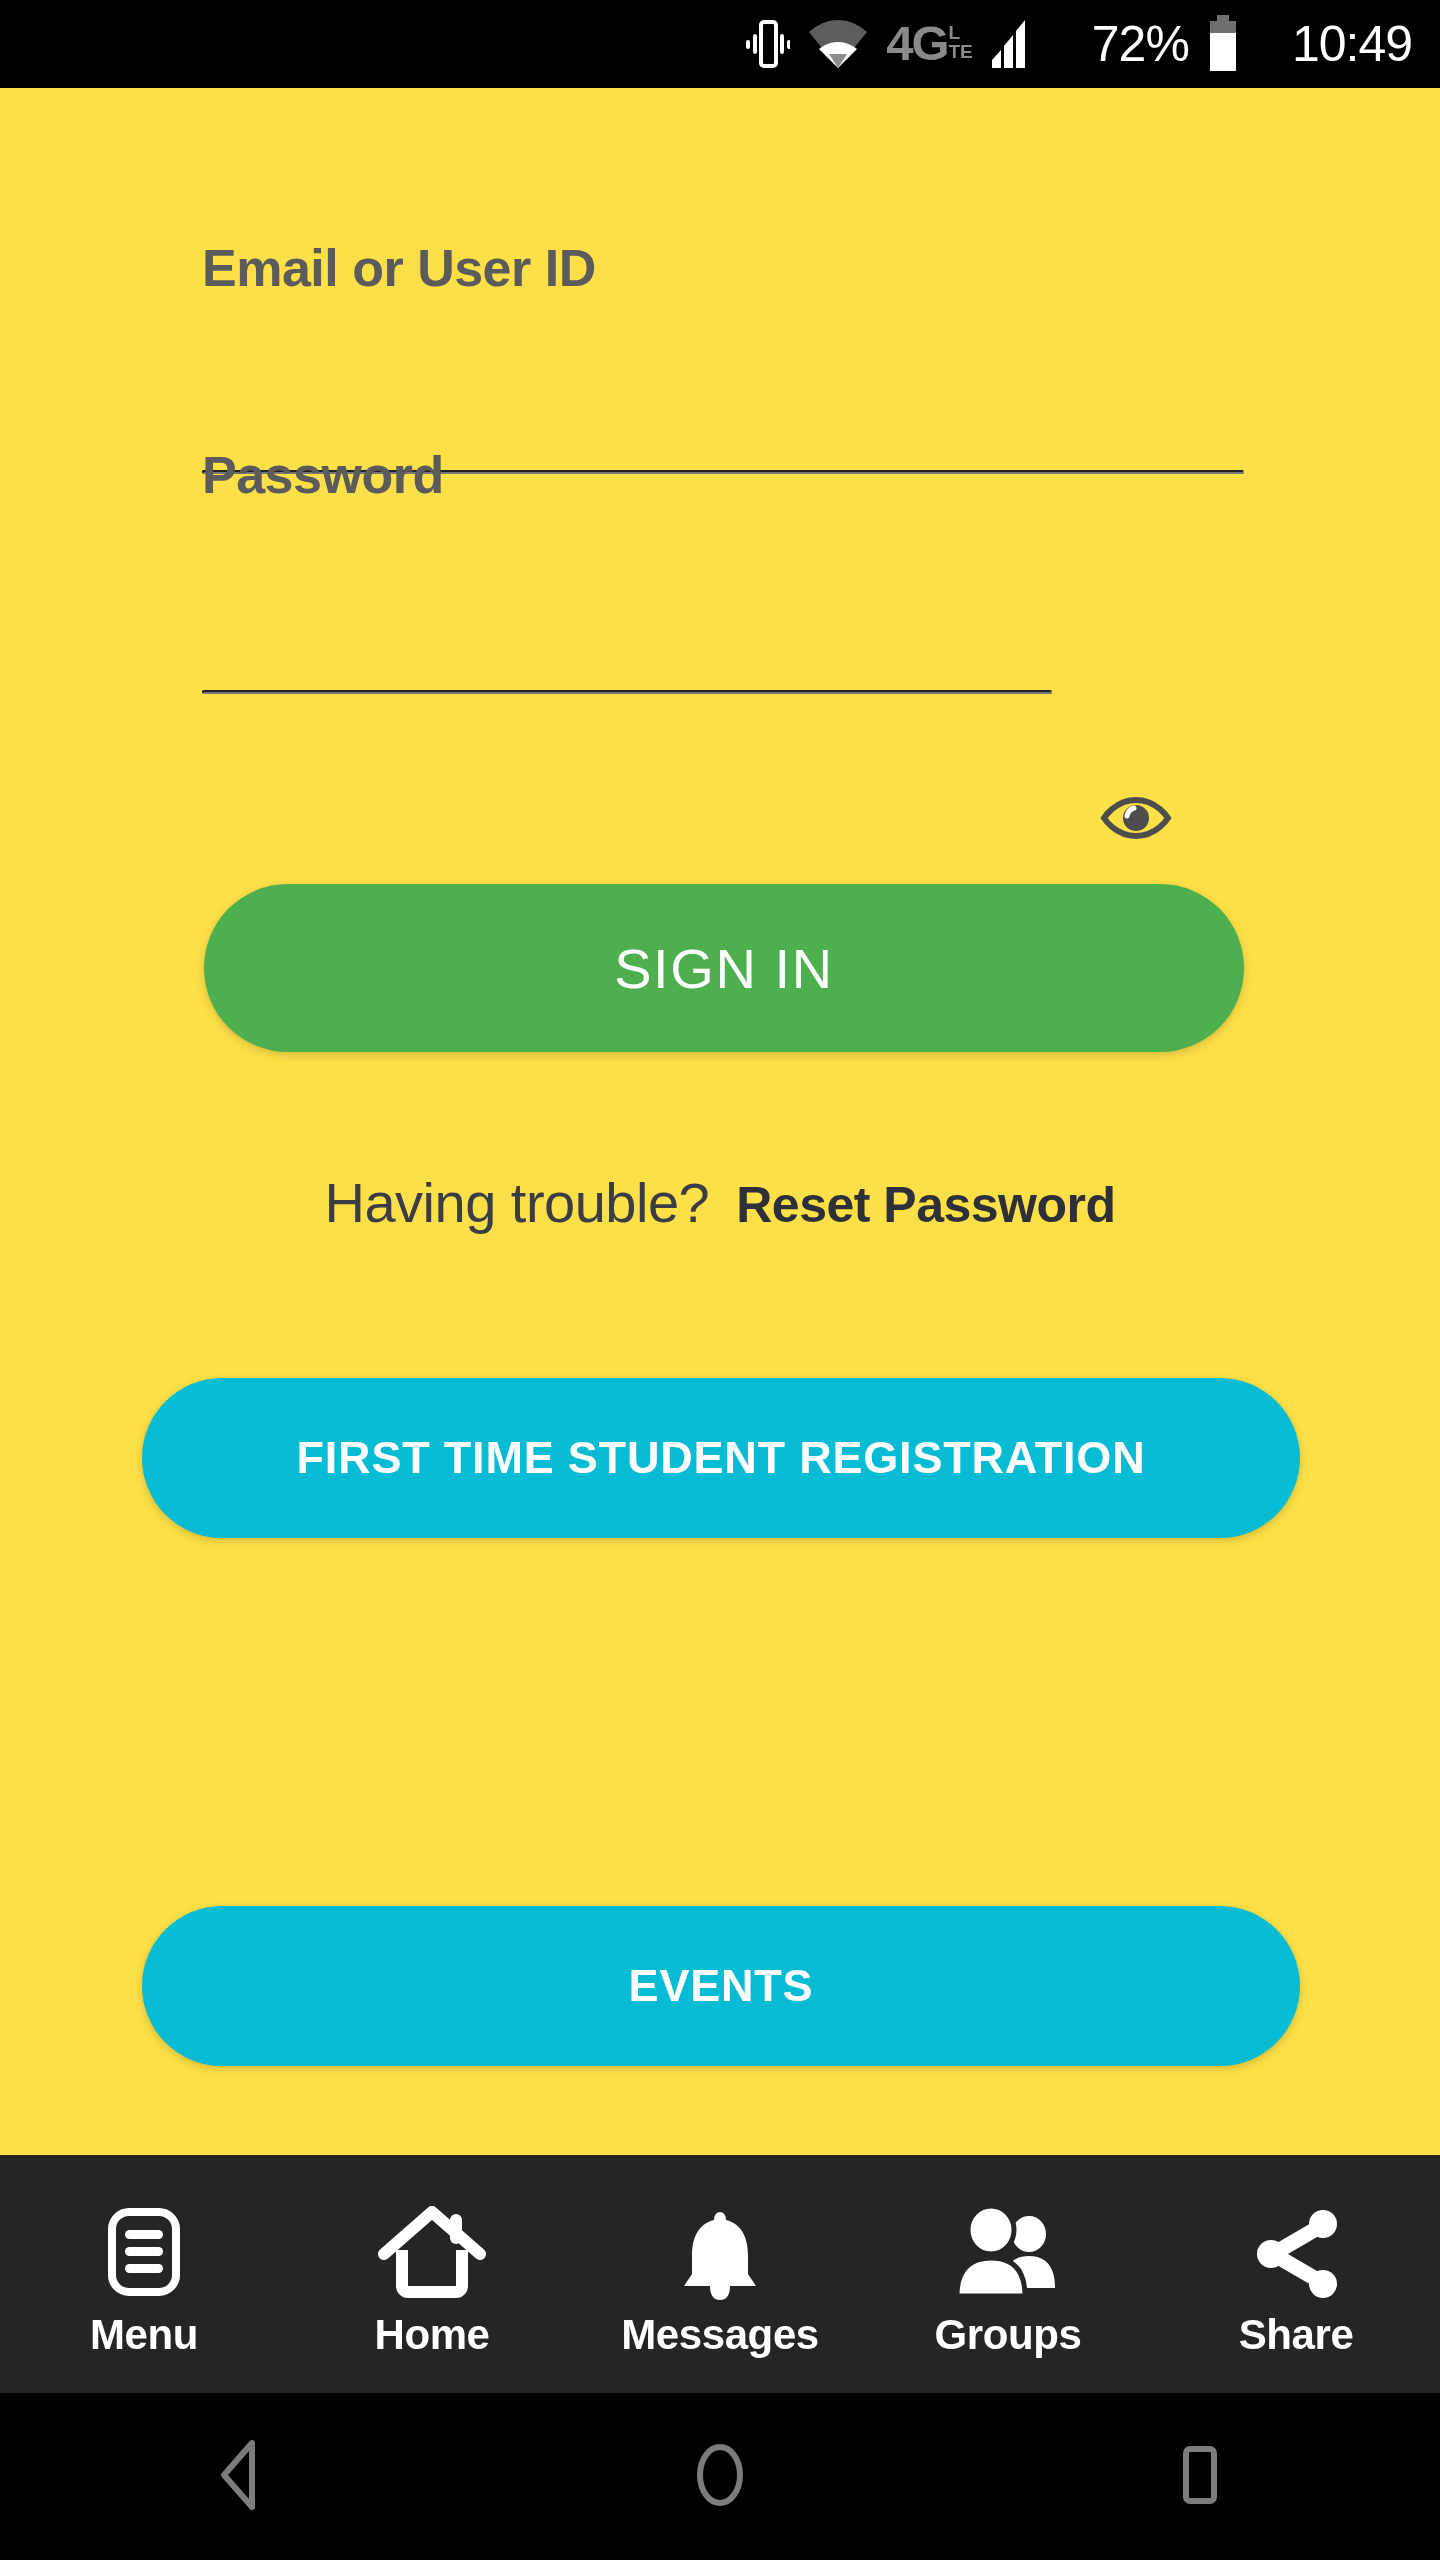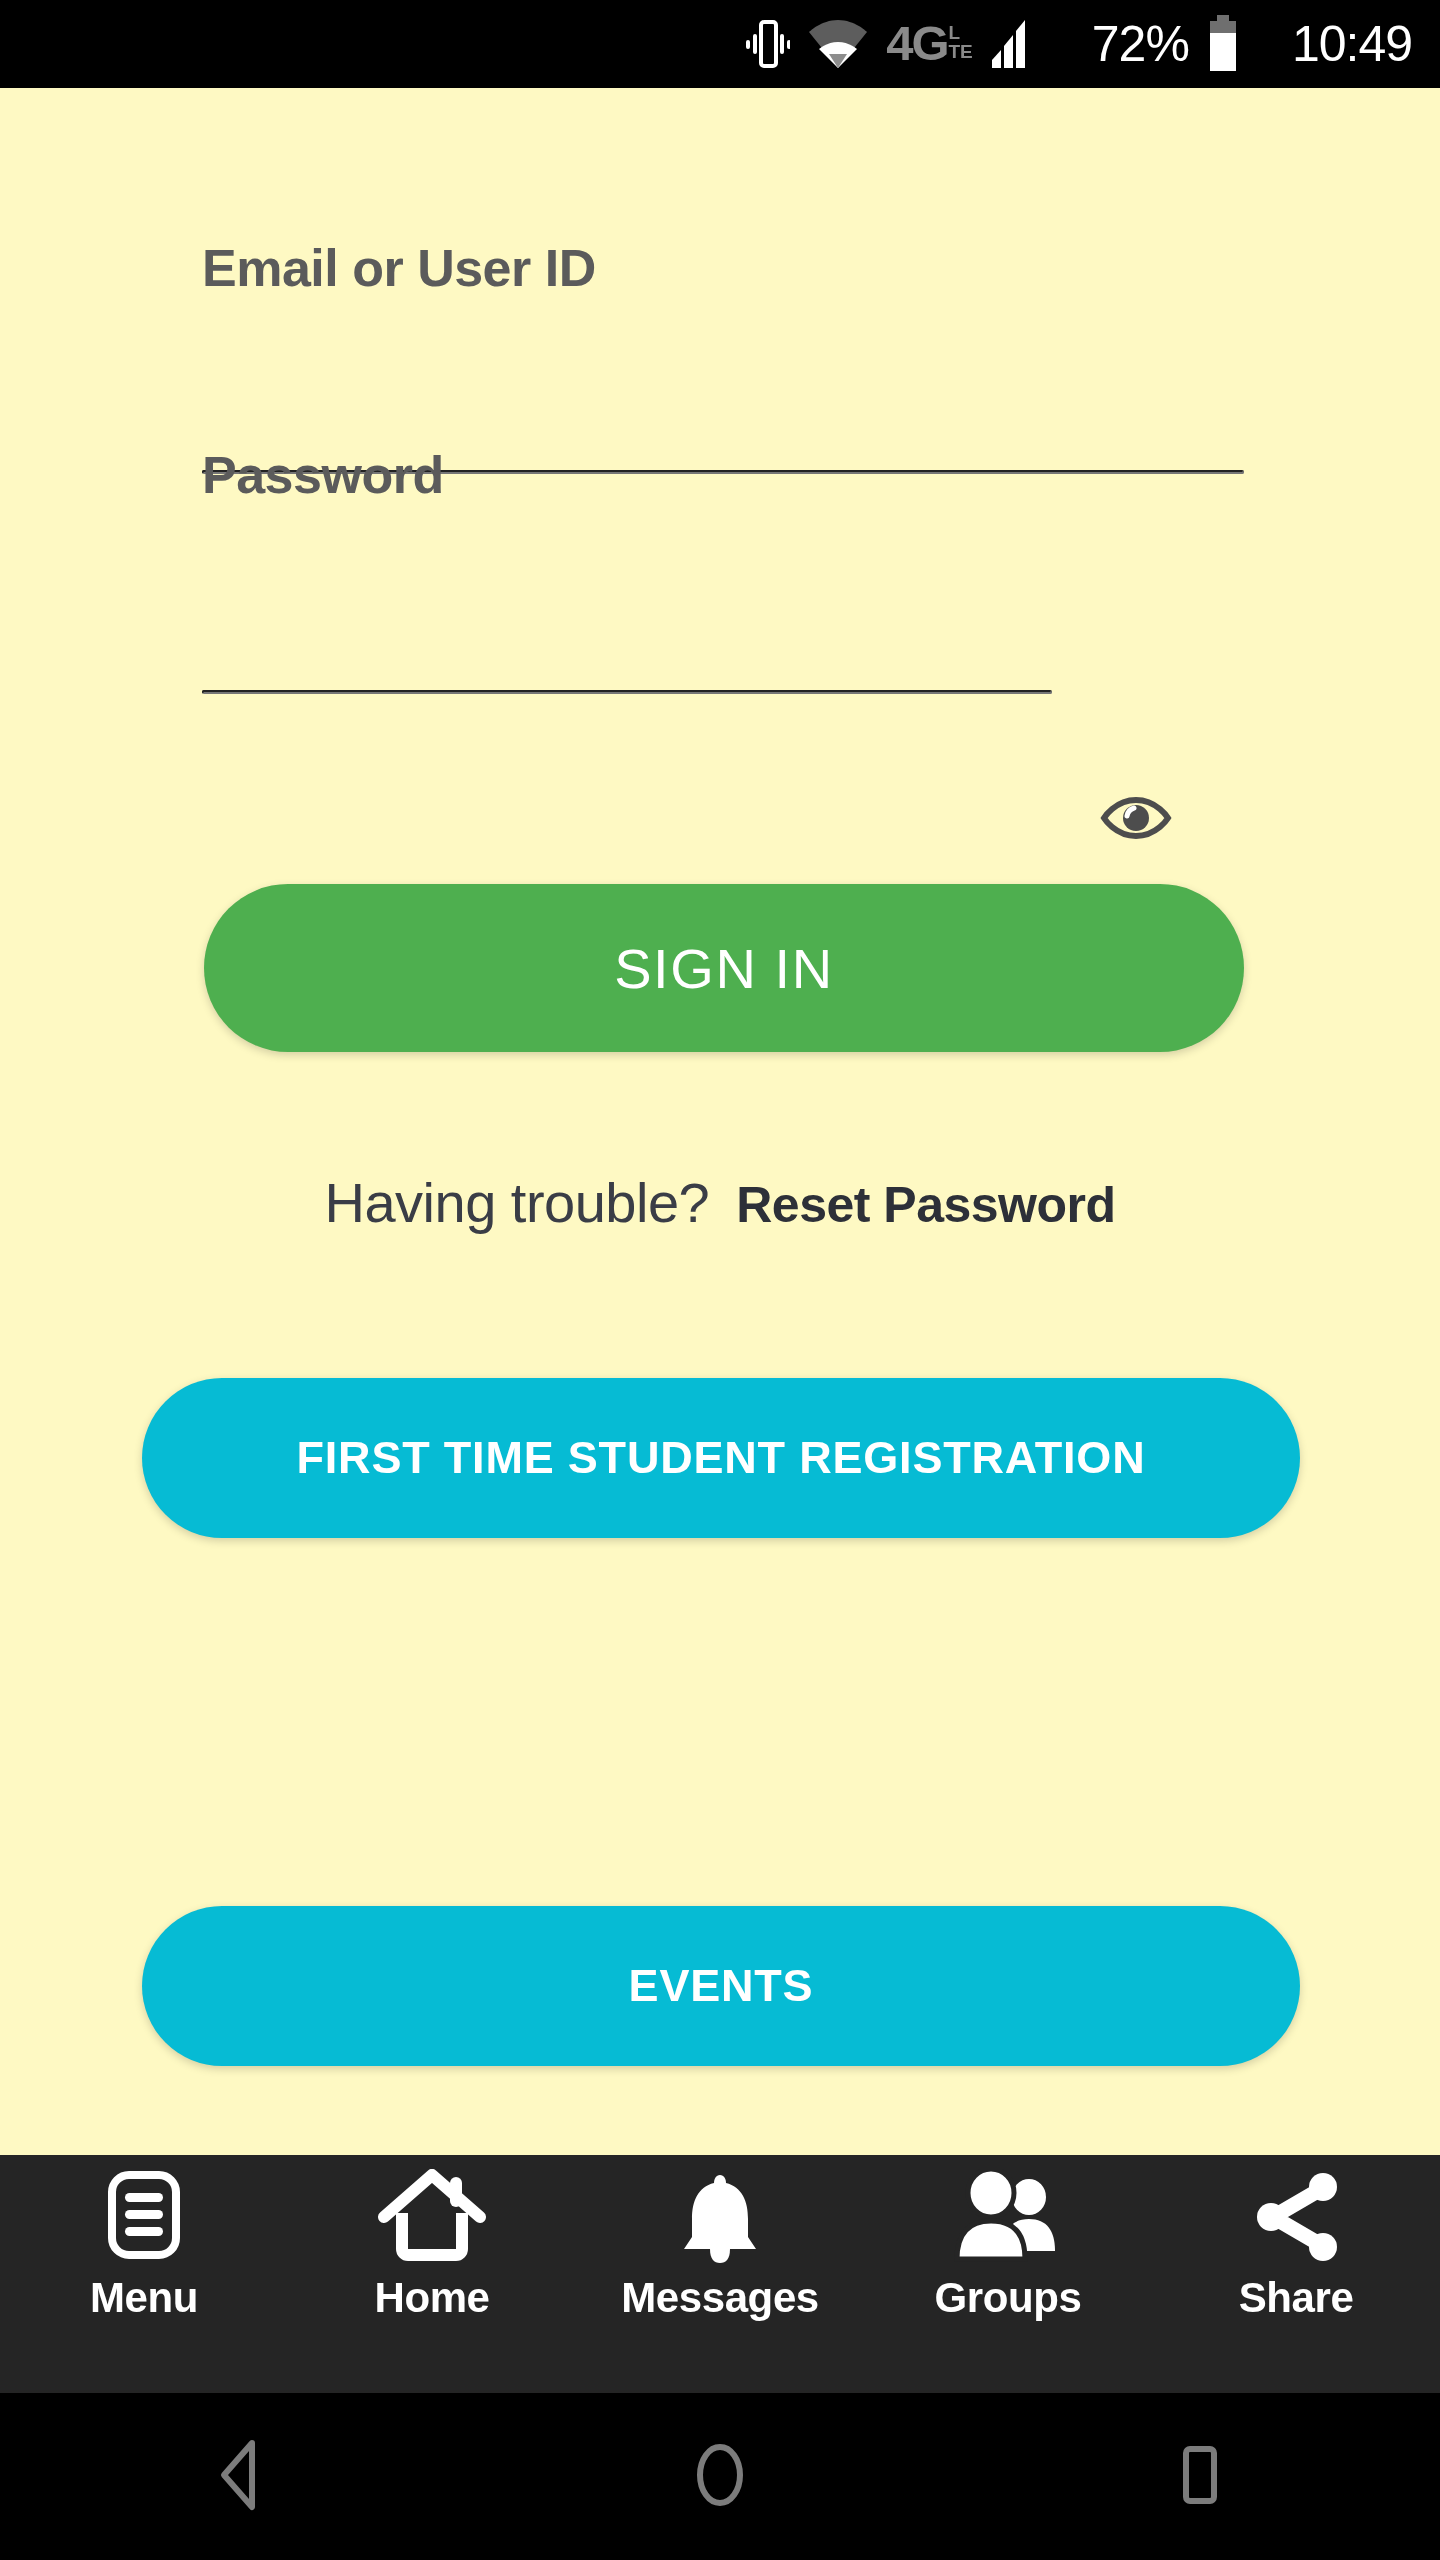--- a/index.html
+++ b/index.html
@@ -23,21 +23,21 @@
     letter-spacing:-1px; line-height:1;
     font-family:"Liberation Sans", sans-serif;
     margin-left:35px;
   }
   .sb-4g { display:flex; align-items:flex-start; color:#8a8a8a; }
   .sb-4g .big { font-size:49px; font-weight:700; line-height:0.92; letter-spacing:-2px; }
   .sb-4g .lte { font-size:19px; font-weight:700; line-height:1.0; margin-left:1px; margin-top:2px;
                 display:flex; flex-direction:column; }
 
   
-  .content { position:absolute; top:88px; left:0; width:1440px; height:2067px; background:#fef9c3; }
+  .content { position:absolute; top:88px; left:0; width:1440px; height:2067px; background:#fde047; }
 
   .field-label {
     position:absolute; left:202px;
     color:#5b5b5b; font-size:52px; font-weight:700;
     letter-spacing:-0.5px; white-space:nowrap;
   }
   .field-line { position:absolute; height:3px; background:#d4d4d4; border-radius:2px; }
 
   .eye-btn {
     position:absolute; width:76px; height:76px;
@@ -75,21 +75,21 @@
     letter-spacing:-0.5px; white-space:nowrap; cursor:pointer;
   }
 
   
   .appnav {
     position:absolute; left:0; top:2155px; width:1440px; height:238px;
     background:#252525; display:flex; align-items:stretch;
   }
   .navitem {
     flex:1; display:flex; flex-direction:column;
-    align-items:center; gap:6px;
+    align-items:center; justify-content:center; gap:6px;
     cursor:pointer; padding-top:10px;
   }
   .navicon { height:106px; display:flex; align-items:center; justify-content:center; }
   .navlabel {
     color:#ffffff; font-size:42px; font-weight:700; letter-spacing:-0.4px;
     white-space:nowrap; line-height:1;
   }
   .navitem.active .navlabel { color:#3F87CB; }
 
   

